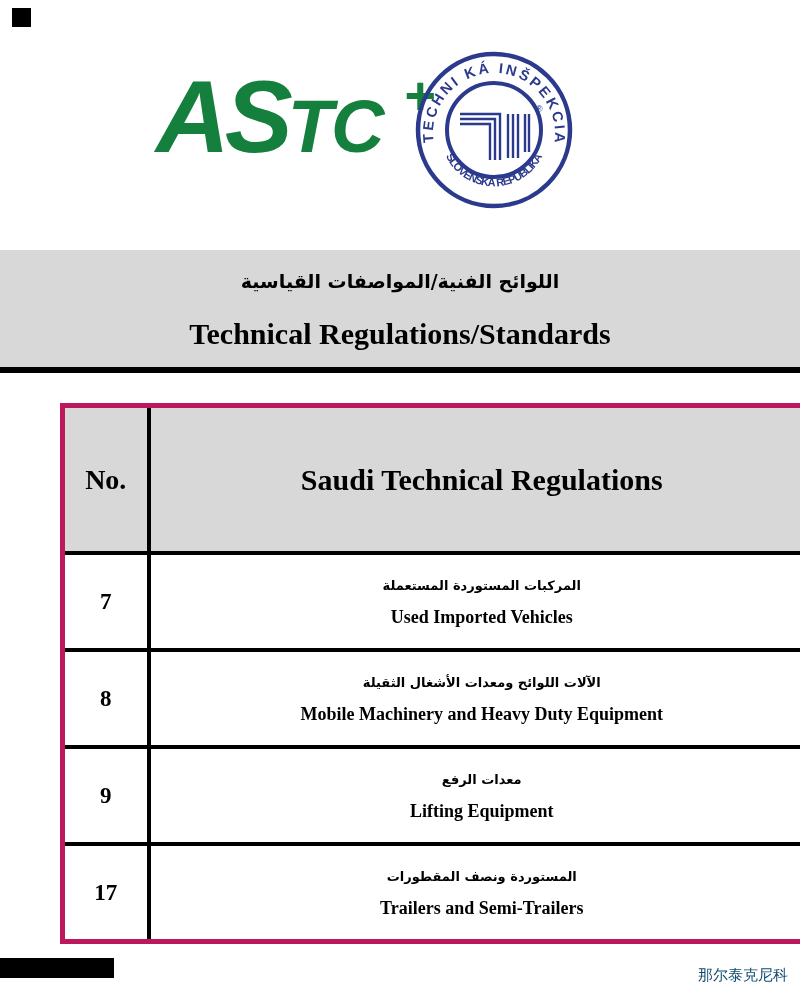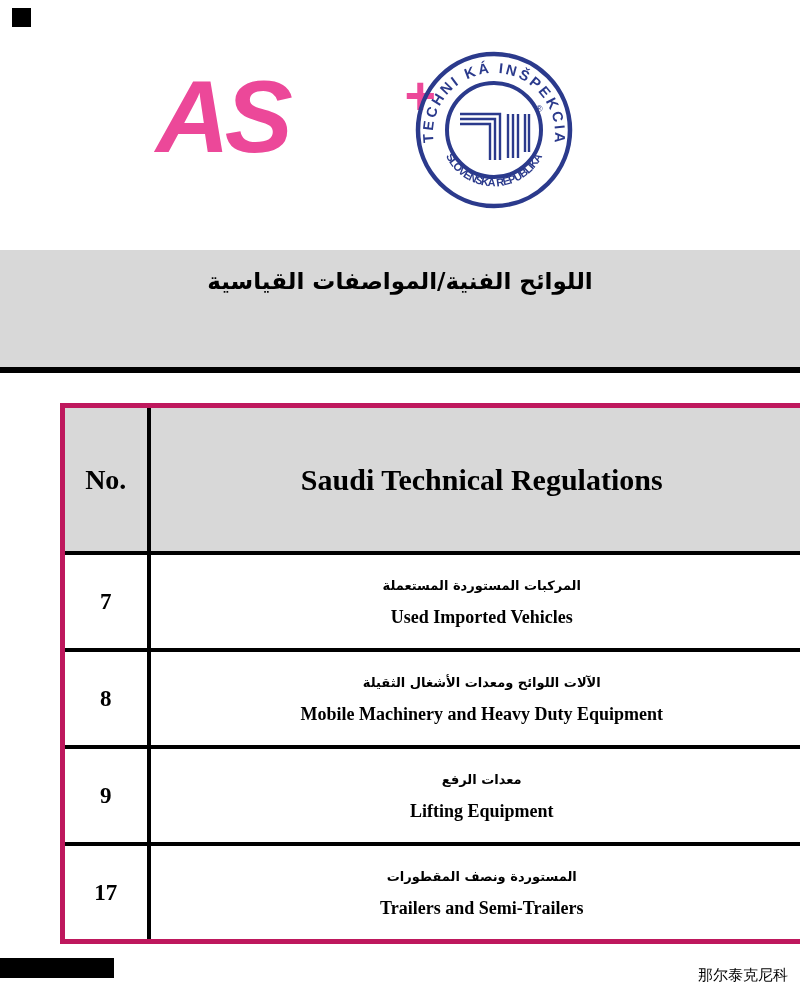--- a/index.html
+++ b/index.html
@@ -11,21 +11,21 @@
     font-family:"Liberation Serif", serif;
   }
   .scan-mark{position:absolute;background:#000;}
   .mark-top-left{left:12px;top:8px;width:19px;height:19px;}
   .mark-bottom-left{left:0px;top:958px;width:114px;height:20px;}
 
   
   .astc-logo{
     position:absolute;left:156px;top:66px;height:112px;width:280px;
     display:flex;align-items:baseline;
-    color:#ec4899;
+    color:#15803d;
     font-family:"Liberation Sans", sans-serif;
     font-style:italic;font-weight:bold;
     white-space:nowrap;
   }
   .astc-as{font-size:102px;letter-spacing:-5px;line-height:1;}
   .astc-tc{font-size:74px;letter-spacing:-2px;line-height:1;}
   .astc-plus{
     position:absolute;right:0px;top:2px;
     font-size:54px;font-style:normal;line-height:1;
   }
@@ -34,21 +34,21 @@
   .stamp{position:absolute;left:412px;top:48px;}
 
   
   .banner{
     position:absolute;left:0;top:250px;width:800px;height:117px;
     background:#d8d8d8;text-align:center;color:#000;
   }
   .banner-ar{
     margin-top:14px;
     font-family:"DejaVu Sans", sans-serif;
-    font-weight:bold;font-size:23px;line-height:34px;
+    font-weight:bold;font-size:19px;line-height:34px;
   }
   .banner-en{
     margin-top:20px;
     font-family:"Liberation Serif", serif;
     font-weight:bold;font-size:30px;line-height:32px;
   }
   .banner-rule{
     position:absolute;left:0;top:367px;width:800px;height:6px;background:#000;
   }
 
@@ -75,32 +75,33 @@
     font-weight:bold;font-size:13px;line-height:30px;
   }
   .cell-en{
     font-family:"Liberation Serif", serif;
     font-weight:bold;font-size:18px;line-height:32px;
   }
 
   .watermark{
     position:absolute;right:12px;top:966px;
     font-family:"DejaVu Sans", sans-serif;
-    font-size:15px;color:#000000;
+    font-size:15px;color:#0c4a6e;
   }
 </style>
 </head>
 <body>
 
 <div class="page">
 
   <div class="scan-mark mark-top-left"></div>
 
   <div class="astc-logo">
     <span class="astc-as">AS</span>
+      <span class="astc-tc">TC</span>
     <span class="astc-plus">+</span>
   </div>
 
   <svg class="stamp" width="164" height="164" viewBox="0 0 164 164">
     <defs>
       <path id="arcTop" d="M 22,97 A 61,61 0 1 1 142,97" fill="none"></path>
       <path id="arcBottom" d="M 31,101 A 53.5,53.5 0 0 0 133,101" fill="none"></path>
     </defs>
     <circle cx="82" cy="82" r="76" fill="none" stroke="#2b3a8c" stroke-width="4.5"></circle>
     <circle cx="82" cy="82" r="47" fill="none" stroke="#2b3a8c" stroke-width="4"></circle>
@@ -118,20 +119,21 @@
       <path d="M 19,-18 L 19,26"></path>
       <path d="M 24,-18 L 24,26"></path>
       <path d="M 31,-18 L 31,20"></path>
       <path d="M 35,-18 L 35,20"></path>
     </g>
     <text x="124" y="64" font-family="Liberation Sans, sans-serif" font-size="9" fill="#2b3a8c">®</text>
   </svg>
 
   <div class="banner">
     <div class="banner-ar" dir="rtl">اللوائح الفنية/المواصفات القياسية</div>
+    <div class="banner-en">Technical Regulations/Standards</div>
   </div>
   <div class="banner-rule"></div>
 
   <table class="reg-table">
     <colgroup>
         <col class="col-no">
         <col>
       </colgroup>
     <tbody>
       <tr class="header-row">

